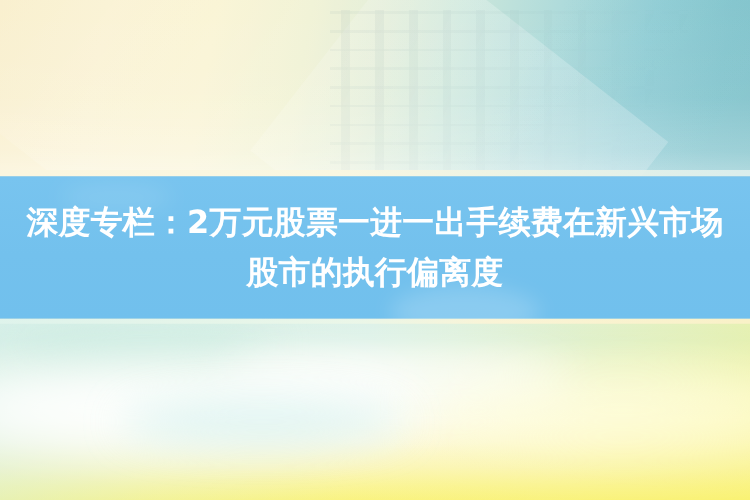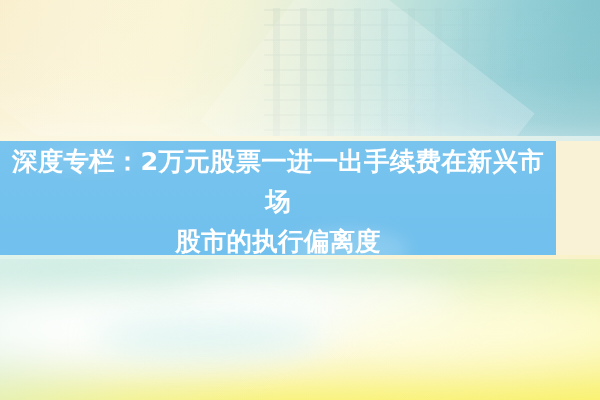--- a/index.html
+++ b/index.html
@@ -129,26 +129,26 @@
     background: linear-gradient(90deg,
         #fbf6de 0%, #fbf7e0 45%, #eef4e4 70%, #dff0ee 100%);
     opacity: 0.9;
   }
 
   
   .title-band {
     position: absolute;
     left: 0;
     top: 141px;
-    width: 556px;
+    width: 600px;
     height: 114px;
     background: #74c2ee;
     background: linear-gradient(180deg, #78c4ef 0%, #73c1ed 55%, #71c0ed 100%);
     display: flex;
-    align-items: flex-start;
+    align-items: center;
     justify-content: center;
     box-sizing: border-box;
     padding: 0 8px;
   }
   
   .band-cloud-1 {
     position: absolute;
     left: 52%;
     bottom: -16px;
     width: 120px;

